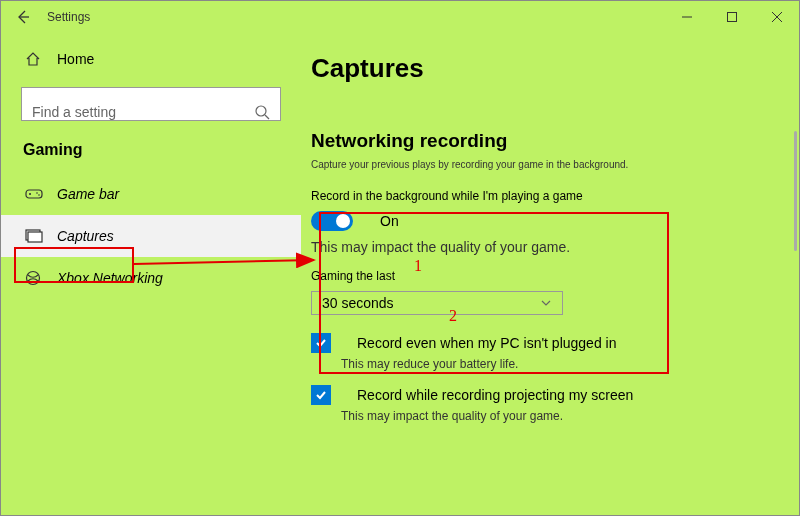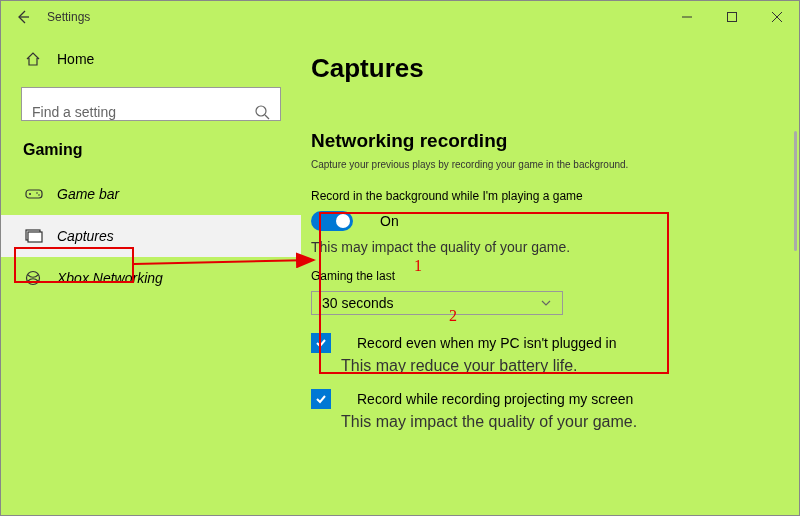--- a/index.html
+++ b/index.html
@@ -31,21 +31,21 @@
     .opt-label { font-size: 12px; margin-bottom: 8px; }
     .toggle-row { display: flex; align-items: center; margin-bottom: 8px; gap: 17px; }
     .toggle { width: 42px; height: 20px; border-radius: 10px; background: #0078d4; position: relative; cursor: pointer; }
     .toggle .knob { position: absolute; right: 3px; top: 3px; width: 14px; height: 14px; border-radius: 50%; background: #fff; }
     .toggle-text { margin-left: 10px; font-size: 14px; }
     .hint { font-size: 14px; color: #333; margin-bottom: 14px; }
     .dropdown { width: 252px; height: 24px; border: 1px solid #999; display: flex; align-items: center; padding: 0 10px; font-size: 14px; cursor: pointer; margin-bottom: 18px; justify-content: space-between; }
     .check-row { display: flex; align-items: center; margin-bottom: 4px; gap: 16px; }
     .checkbox { width: 20px; height: 20px; background: #0078d4; display: flex; align-items: center; justify-content: center; cursor: pointer; flex-shrink: 0; }
     .check-label { margin-left: 10px; font-size: 14px; }
-    .check-hint { font-size: 16px; color: #333; margin: 0 0 14px 30px; }
+    .check-hint { font-size: 12px; color: #333; margin: 0 0 14px 30px; }
     .scrollbar { position: absolute; right: 2px; top: 38px; width: 3px; height: 100px; background: #aaa; border-radius: 2px; }
     
     .annot-box { position: absolute; border: 2px solid #e30000; pointer-events: none; }
     .annot-num { position: absolute; color: #e30000; font-size: 16px; font-family: serif; pointer-events: none; }
     .arrow-svg { position: absolute; pointer-events: none; }
   </style>
 </head>
 <body>
 
 <div class="window">

